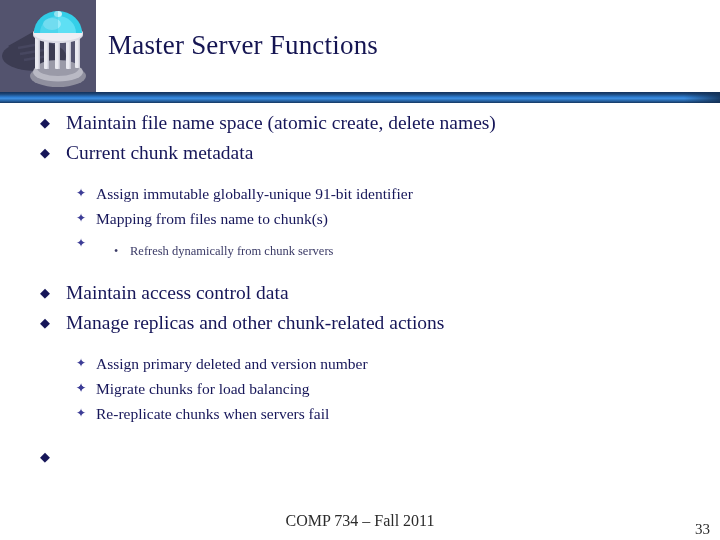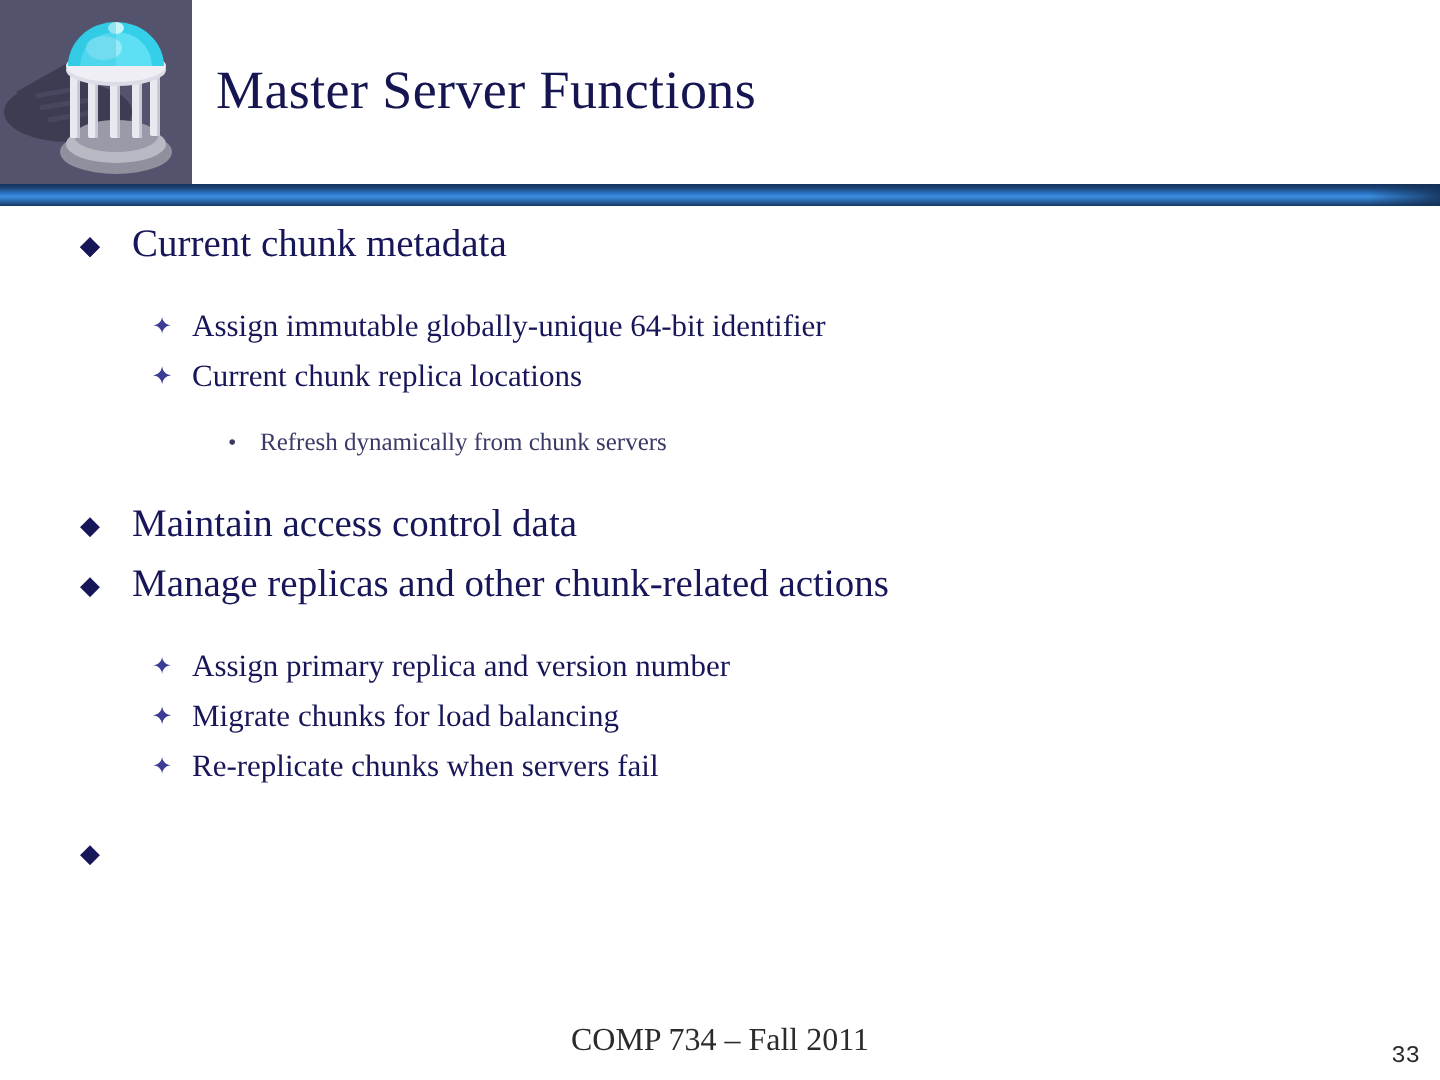--- a/index.html
+++ b/index.html
@@ -144,23 +144,23 @@
     width: 720px;
     text-align: center;
     font-size: 16px;
     color: #2b2b2b;
     font-family: "Liberation Serif", "DejaVu Serif", serif;
   }
   .page-number {
     position: absolute;
     right: 10px;
     top: 521px;
-    font-size: 12px;
+    font-size: 15px;
     color: #2b2b2b;
-    font-family: Liberation Mono, monospace;
+    font-family: Liberation Serif, serif;
   }
 </style>
 </head>
 <body>
 
 <div class="slide">
 
   <div class="logo-box">
     <svg class="logo-svg" viewBox="0 0 96 92">
       <rect x="0" y="0" width="96" height="92" fill="#53536e"></rect>
@@ -206,41 +206,42 @@
 
   <div class="slide-title">Master Server Functions</div>
 
   <div class="title-rule"></div>
 
   <div class="body">
     <ul class="lvl">
 
       <li class="b1">
         <span class="mk">◆</span>
+        <span>Maintain file name space (atomic create, delete names)</span>
       </li>
 
       <li class="b1">
         <span class="mk">◆</span>
         <span>Current chunk metadata</span>
       </li>
 
       <div class="gap-md"></div>
 
       <li class="b2">
         <span class="mk">✦</span>
-        <span>Assign immutable globally-unique 64-bit identifier</span>
-      </li>
-
-      <li class="b2">
-        <span class="mk">✦</span>
-      </li>
-
-      <li class="b2">
-        <span class="mk">✦</span>
-        <span>Current chunk replica locations</span>
+        <span>Assign immutable globally-unique 91-bit identifier</span>
+      </li>
+
+      <li class="b2">
+        <span class="mk">✦</span>
+        <span>Mapping from files name to chunk(s)</span>
+      </li>
+
+      <li class="b2">
+        <span class="mk">✦</span>
       </li>
 
       <div class="gap-sm"></div>
 
       <li class="b3">
         <span class="mk">•</span>
         <span>Refresh dynamically from chunk servers</span>
       </li>
 
       <div class="gap-lg"></div>
@@ -252,21 +253,21 @@
 
       <li class="b1">
         <span class="mk">◆</span>
         <span>Manage replicas and other chunk-related actions</span>
       </li>
 
       <div class="gap-md"></div>
 
       <li class="b2">
         <span class="mk">✦</span>
-        <span>Assign primary replica and version number</span>
+        <span>Assign primary deleted and version number</span>
       </li>
 
       <li class="b2">
         <span class="mk">✦</span>
       </li>
 
       <li class="b2">
         <span class="mk">✦</span>
         <span>Migrate chunks for load balancing</span>
       </li>

